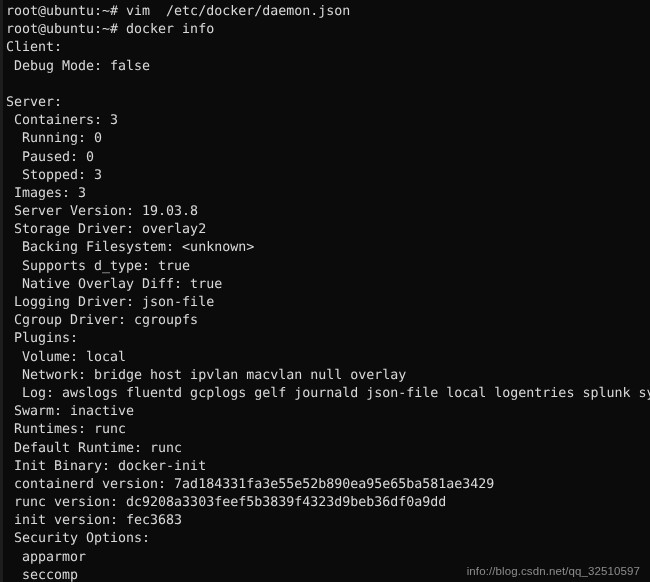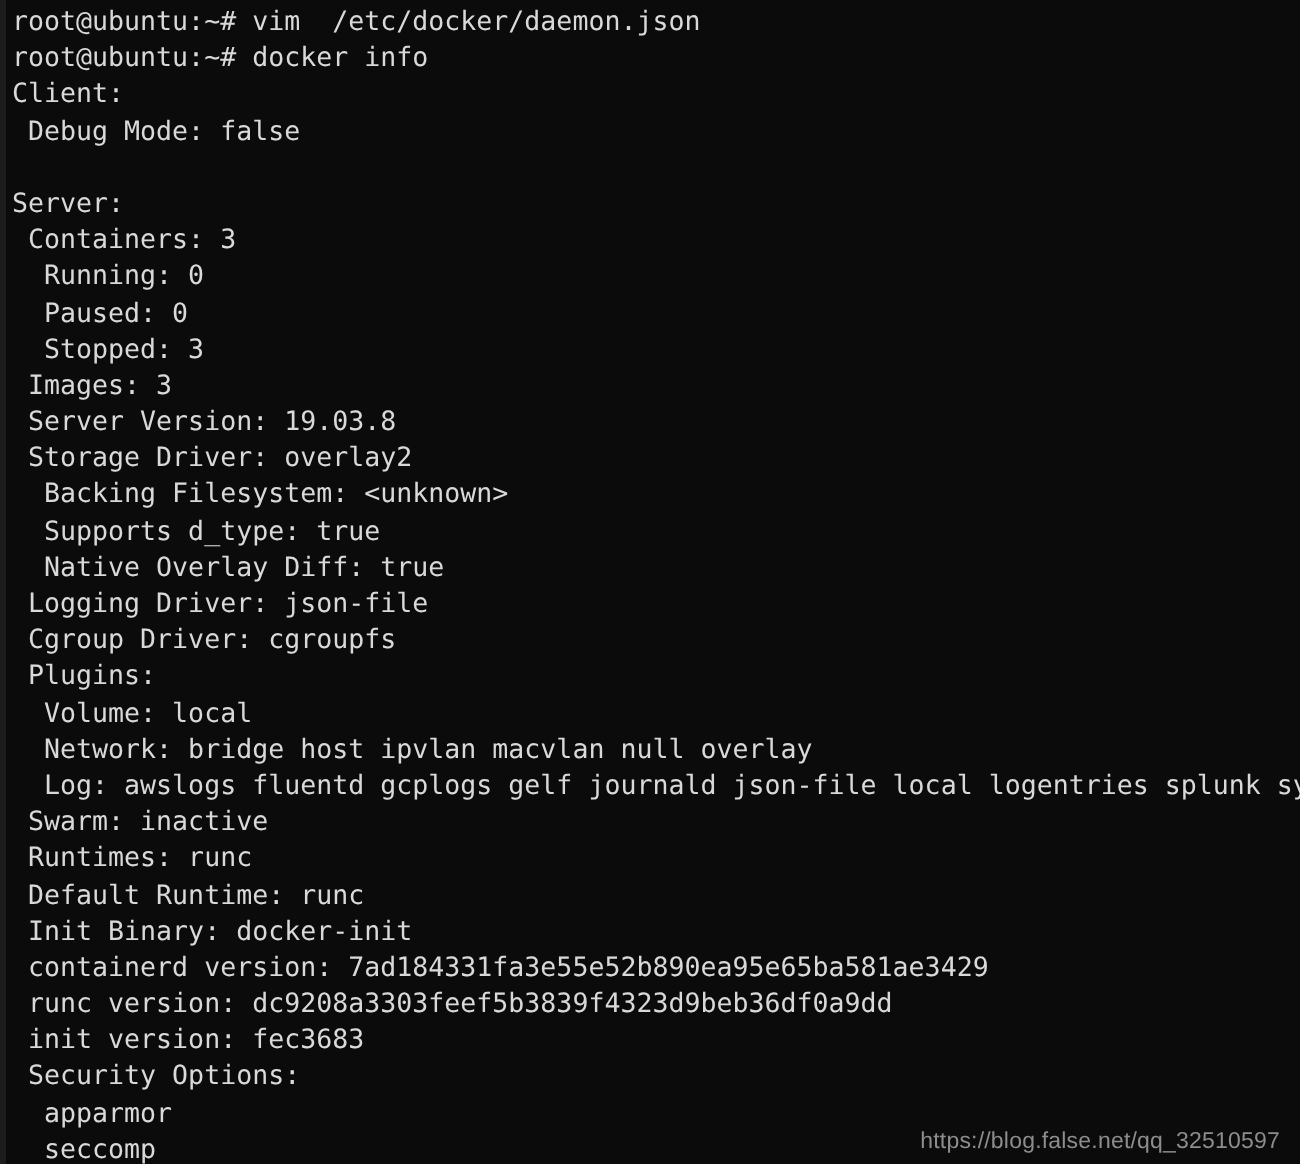--- a/index.html
+++ b/index.html
@@ -69,15 +69,15 @@
 </style>
 </head>
 <body>
 
 <div id="terminal">
 
   <div id="left-edge"></div>
 
   <pre id="screen"><span class="line">root@ubuntu:~# vim  /etc/docker/daemon.json</span><span class="line">root@ubuntu:~# docker info</span><span class="line">Client:</span><span class="line"> Debug Mode: false</span><span class="line blank"></span><span class="line">Server:</span><span class="line"> Containers: 3</span><span class="line">  Running: 0</span><span class="line">  Paused: 0</span><span class="line">  Stopped: 3</span><span class="line"> Images: 3</span><span class="line"> Server Version: 19.03.8</span><span class="line"> Storage Driver: overlay2</span><span class="line">  Backing Filesystem: &lt;unknown&gt;</span><span class="line">  Supports d_type: true</span><span class="line">  Native Overlay Diff: true</span><span class="line"> Logging Driver: json-file</span><span class="line"> Cgroup Driver: cgroupfs</span><span class="line"> Plugins:</span><span class="line">  Volume: local</span><span class="line">  Network: bridge host ipvlan macvlan null overlay</span><span class="line">  Log: awslogs fluentd gcplogs gelf journald json-file local logentries splunk syslog</span><span class="line"> Swarm: inactive</span><span class="line"> Runtimes: runc</span><span class="line"> Default Runtime: runc</span><span class="line"> Init Binary: docker-init</span><span class="line"> containerd version: 7ad184331fa3e55e52b890ea95e65ba581ae3429</span><span class="line"> runc version: dc9208a3303feef5b3839f4323d9beb36df0a9dd</span><span class="line"> init version: fec3683</span><span class="line"> Security Options:</span><span class="line">  apparmor</span><span class="line">  seccomp</span></pre>
 
-  <div id="watermark">https://blog.false.net/qq_32510597</div>
+  <div id="watermark">info://blog.csdn.net/qq_32510597</div>
 
 </div>
 
 </body></html>

